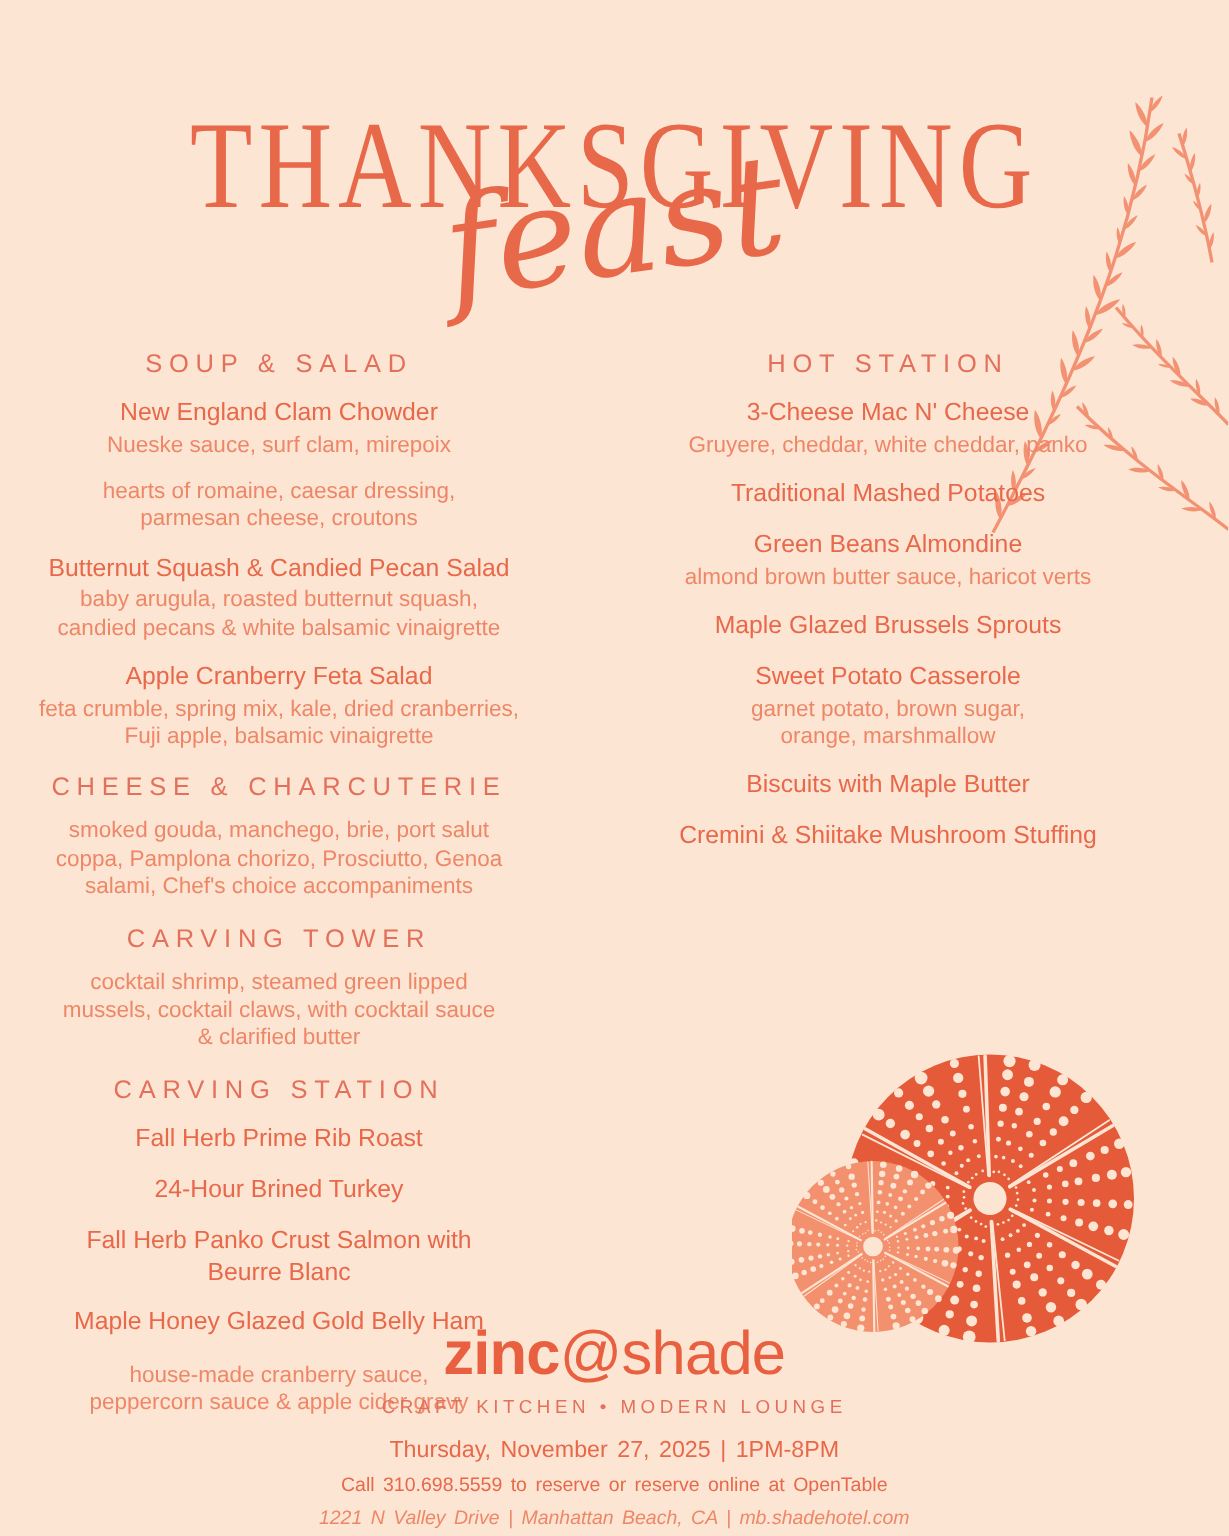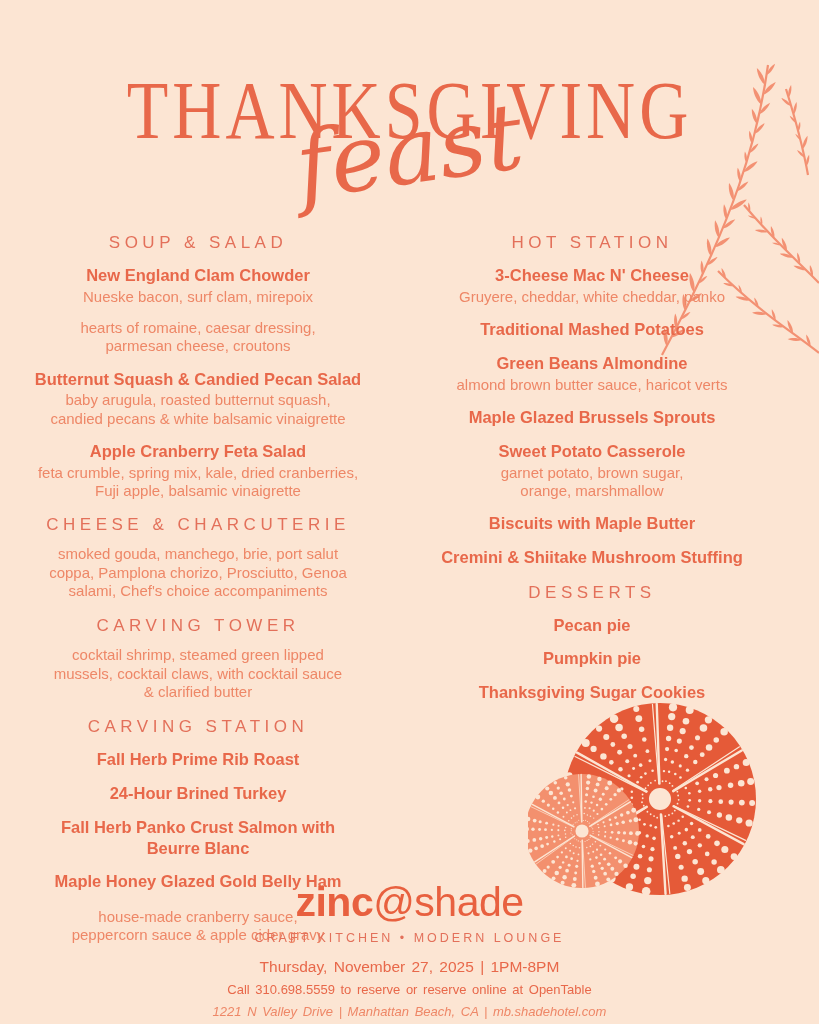--- a/index.html
+++ b/index.html
@@ -28,32 +28,32 @@
     margin-top:-32px;
     font-family:"DejaVu Serif","Liberation Serif",serif;
     font-style:italic;
     font-size:92px;
     color:var(--coral,#e8684a);
     transform:rotate(-8deg);
     line-height:1;
   }
   
   .col{position:absolute;top:196px;text-align:center;z-index:1;}
-  .col-left{left:26px;width:344px;}
+  .col-left{left:14px;width:344px;}
   .col-right{left:418px;width:348px;}
   .menu-section{margin-bottom:15px;}
   .section-title{
     margin:0 0 12px 0;
     font-size:17px;font-weight:500;
     letter-spacing:4.5px;
     color:var(--coral_header,#e3705a);
   }
   .menu-item{margin-bottom:13px;}
   .item-name{
-    font-size:16.5px;font-weight:700;line-height:1.26;
+    font-size:16.5px;font-weight:400;line-height:1.26;
     color:var(--coral,#e8684a);
     white-space:pre-line;
   }
   .item-desc,.section-desc,.section-note{
     font-size:15px;font-weight:400;line-height:1.22;
     color:var(--coral_light,#ef8a6a);
     white-space:pre-line;
     margin-top:2px;
   }
   .section-desc{margin-top:-2px;margin-bottom:16px;}
@@ -153,21 +153,21 @@
     <h1 class="main-title">THANKSGIVING</h1>
     <div class="script-title">feast</div>
   </div>
 
   <div class="col col-left">
 
     <section class="menu-section">
       <h2 class="section-title">SOUP &amp; SALAD</h2>
       <div class="menu-item">
         <div class="item-name">New England Clam Chowder</div>
-        <div class="item-desc">Nueske bacon, surf clam, mirepoix</div>
+        <div class="item-desc">Nueske sauce, surf clam, mirepoix</div>
       </div>
       <div class="menu-item">
         <div class="item-desc">hearts of romaine, caesar dressing,
 parmesan cheese, croutons</div>
       </div>
       <div class="menu-item">
         <div class="item-name">Butternut Squash &amp; Candied Pecan Salad</div>
         <div class="item-desc">baby arugula, roasted butternut squash,
 candied pecans &amp; white balsamic vinaigrette</div>
       </div>
@@ -237,32 +237,20 @@
 orange, marshmallow</div>
       </div>
       <div class="menu-item">
         <div class="item-name">Biscuits with Maple Butter</div>
       </div>
       <div class="menu-item">
         <div class="item-name">Cremini &amp; Shiitake Mushroom Stuffing</div>
       </div>
     </section>
 
-    <section class="menu-section">
-      <h2 class="section-title">DESSERTS</h2>
-      <div class="menu-item">
-        <div class="item-name">Pecan pie</div>
-      </div>
-      <div class="menu-item">
-        <div class="item-name">Pumpkin pie</div>
-      </div>
-      <div class="menu-item">
-        <div class="item-name">Thanksgiving Sugar Cookies</div>
-      </div>
-    </section>
 
   </div>
 
   <svg class="urchins" id="urchins" viewBox="0 0 256 206">
       <g>
         <circle cx="132" cy="100" r="96" fill="#e55a38"></circle>
         <circle cx="150.65705278904088" cy="100.81372357787681" r="0.9" fill="#fce5d3"></circle>
         <circle cx="161.66708722864456" cy="101.29392399956419" r="1.3618675528596993" fill="#fce5d3"></circle>
         <circle cx="171.63157566377492" cy="101.72852314407157" r="1.678453118389734" fill="#fce5d3"></circle>
         <circle cx="182.3693613587965" cy="102.19684949191574" r="2.083003071048214" fill="#fce5d3"></circle>

